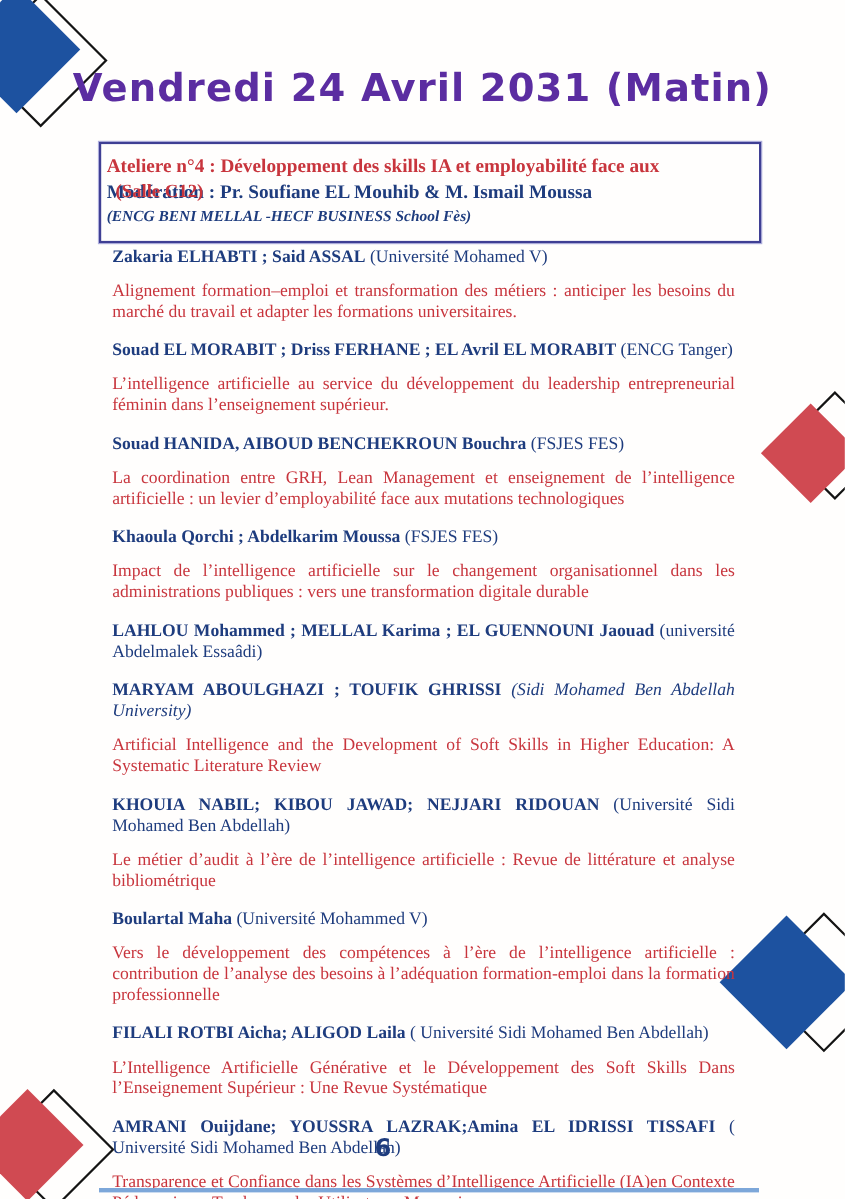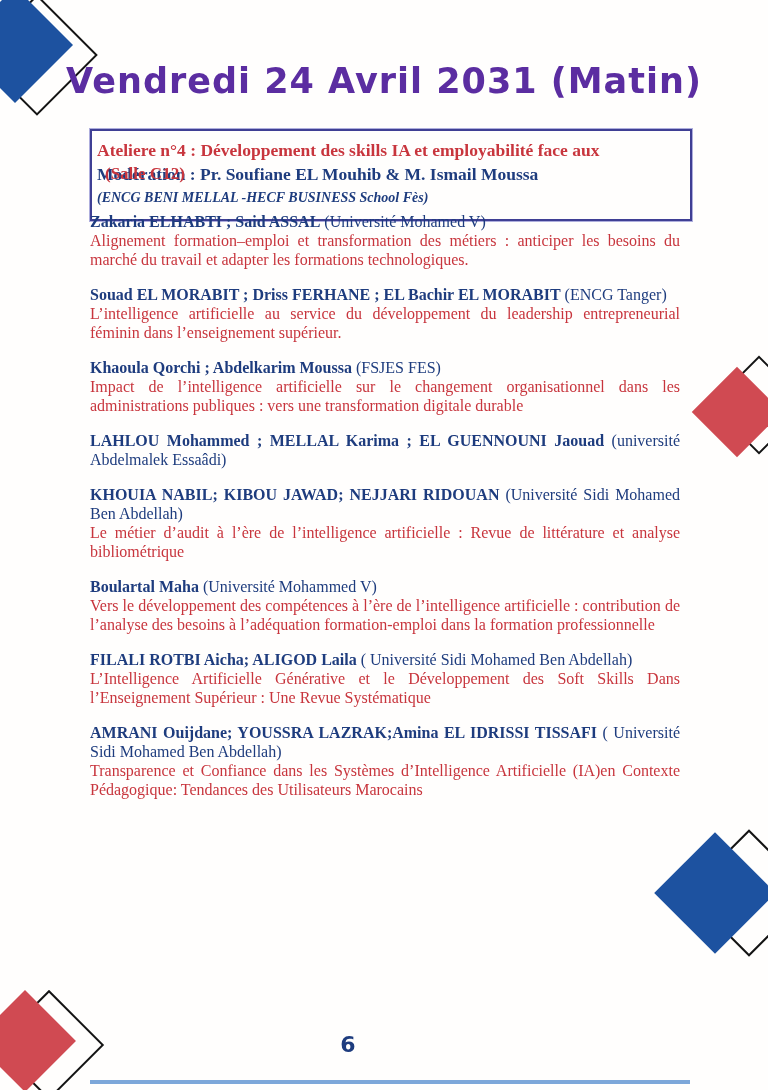--- a/index.html
+++ b/index.html
@@ -83,21 +83,21 @@
   }
 
   
   .presentations {
     position: absolute;
     left: 90px; top: 212px;
     width: 590px;
     z-index: 3;
   }
   .entry { margin: 0 0 16px 0; }
-  .entry p { margin: 0; text-align: justify; }
+  .entry p { margin: 12px; text-align: justify; }
   .authors {
     color: var(--navy);
     font-size: 16px;
     line-height: 19px;
   }
   .authors .names { font-weight: bold; }
   .authors .affil { font-weight: normal; }
   .authors .affil.it { font-style: italic; }
   .ptitle {
     color: var(--paper-red);
@@ -143,32 +143,40 @@
   <p class="box-topic2-row">
     <span class="box-room">(Salle C12)</span>
   </p>
   <p class="box-moderation">Modération : Pr. Soufiane EL Mouhib &amp; M. Ismail Moussa</p>
   <p class="box-mod-affil">(ENCG BENI MELLAL -HECF BUSINESS School Fès)</p>
 </div>
 
 <main class="presentations">
     <div class="entry">
       <p class="authors"><span class="names">Zakaria ELHABTI ; Said ASSAL</span><span class="affil"> (Université Mohamed V)</span></p>
-      <p class="ptitle">Alignement formation–emploi et transformation des métiers : anticiper les besoins du marché du travail et adapter les formations technologiques.</p>
+      <p class="ptitle">Alignement formation–emploi et transformation des métiers : anticiper les besoins du marché du travail et adapter les formations universitaires.</p>
     </div>
     <div class="entry">
-      <p class="authors"><span class="names">Souad EL MORABIT ; Driss FERHANE ; EL Bachir EL MORABIT</span><span class="affil">  (ENCG Tanger)</span></p>
+      <p class="authors"><span class="names">Souad EL MORABIT ; Driss FERHANE ; EL Avril EL MORABIT</span><span class="affil">  (ENCG Tanger)</span></p>
       <p class="ptitle">L’intelligence artificielle au service du développement du leadership entrepreneurial féminin dans l’enseignement supérieur.</p>
+    </div>
+    <div class="entry">
+      <p class="authors"><span class="names">Souad HANIDA, AIBOUD BENCHEKROUN Bouchra</span><span class="affil"> (FSJES FES)</span></p>
+      <p class="ptitle">La coordination entre GRH, Lean Management et enseignement de l’intelligence artificielle : un levier d’employabilité face aux mutations technologiques</p>
     </div>
     <div class="entry">
       <p class="authors"><span class="names">Khaoula Qorchi ; Abdelkarim Moussa</span><span class="affil"> (FSJES FES)</span></p>
       <p class="ptitle">Impact de l’intelligence artificielle sur le changement organisationnel dans les administrations publiques : vers une transformation digitale durable</p>
     </div>
     <div class="entry">
       <p class="authors"><span class="names">LAHLOU Mohammed ; MELLAL Karima ; EL GUENNOUNI Jaouad</span><span class="affil">  (université Abdelmalek Essaâdi)</span></p>
+    </div>
+    <div class="entry">
+      <p class="authors"><span class="names">MARYAM ABOULGHAZI ; TOUFIK GHRISSI</span><span class="affil it"> (Sidi Mohamed Ben Abdellah University)</span></p>
+      <p class="ptitle">Artificial Intelligence and the Development of Soft Skills in Higher Education: A Systematic Literature Review</p>
     </div>
     <div class="entry">
       <p class="authors"><span class="names">KHOUIA NABIL; KIBOU JAWAD; NEJJARI RIDOUAN</span><span class="affil"> (Université Sidi Mohamed Ben Abdellah)</span></p>
       <p class="ptitle">Le métier d’audit à l’ère de l’intelligence artificielle : Revue de littérature et analyse bibliométrique</p>
     </div>
     <div class="entry">
       <p class="authors"><span class="names">Boulartal Maha</span><span class="affil"> (Université Mohammed V)</span></p>
       <p class="ptitle">Vers le développement des compétences à l’ère de l’intelligence artificielle : contribution de l’analyse des besoins à l’adéquation formation-emploi dans la formation professionnelle</p>
     </div>
     <div class="entry">

